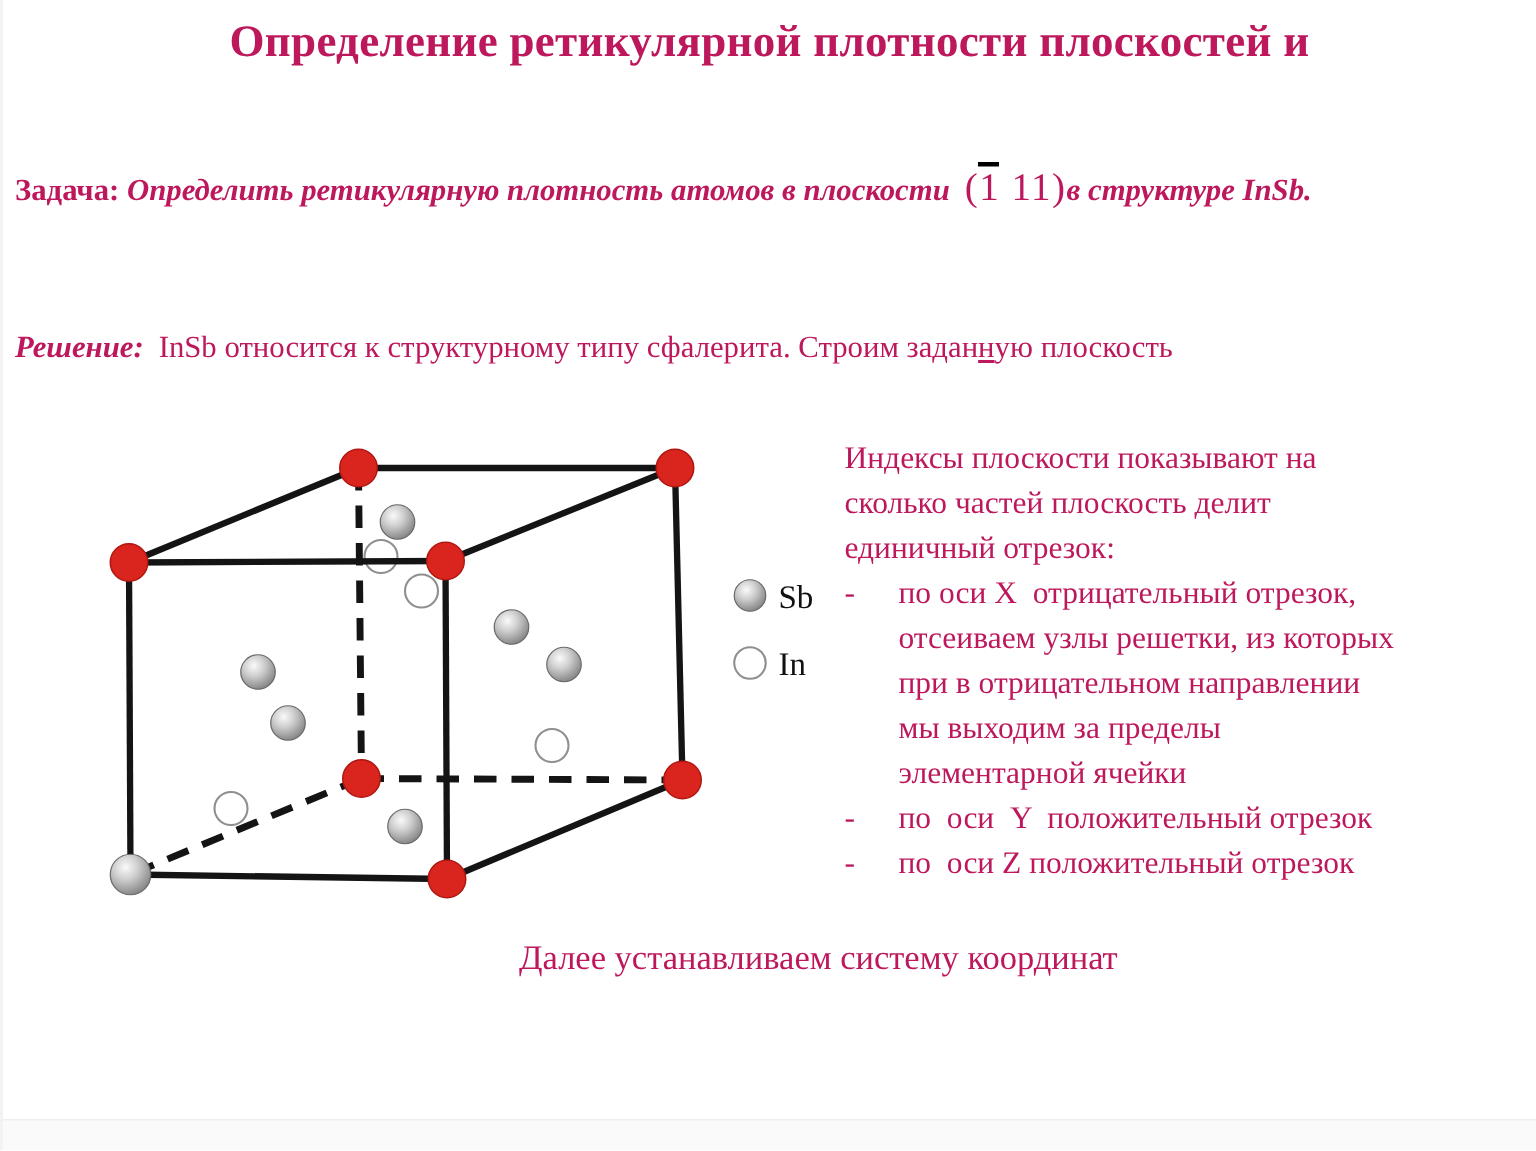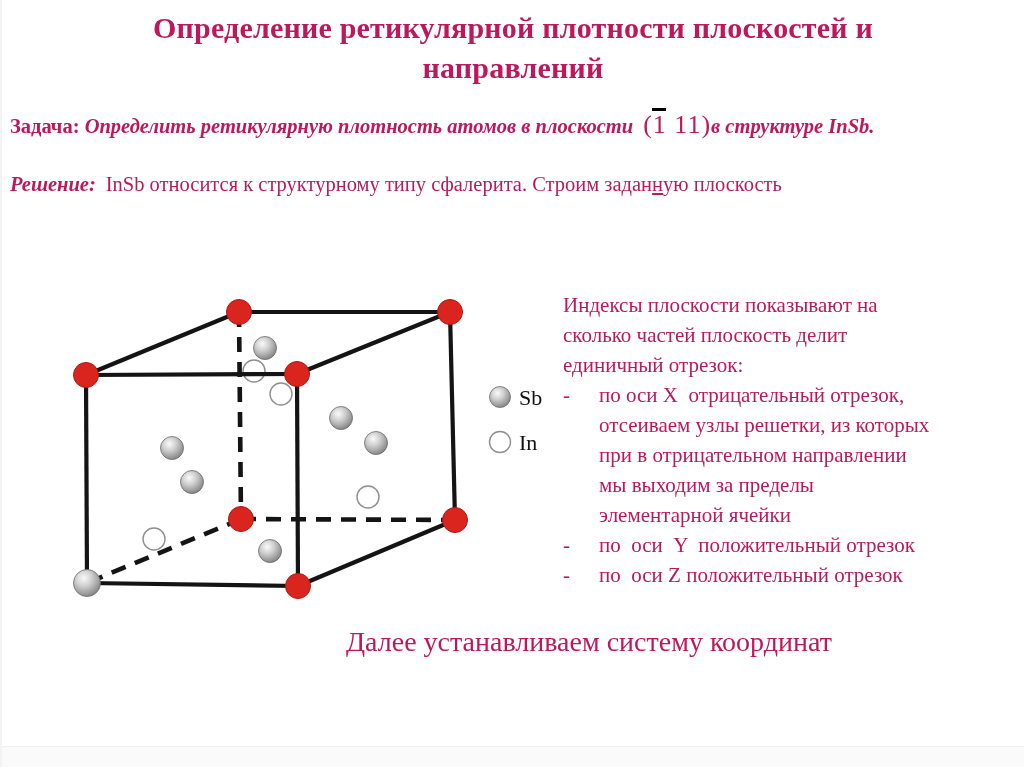--- a/index.html
+++ b/index.html
@@ -36,34 +36,34 @@
     content:"";position:absolute;left:-1px;right:1px;top:-2px;height:3px;background:#000;
   }
   
   .solution{
     position:absolute;top:168px;left:8px;width:1012px;
     font-size:20.5px;line-height:32.5px;
   }
   .solution .label{font-weight:bold;font-style:italic;margin-right:10px;}
   .solution .u{text-decoration:underline;}
   .solution .formula{margin-left:14px;}
-  .sline{white-space:nowrap;}
+  .sline{white-space:nowrap;margin-top:48px;}
   
   .side{
     position:absolute;left:561px;top:290px;width:463px;
     font-size:21px;line-height:30px;
   }
   .side .line{display:block;white-space:pre-wrap;}
   .bullet{display:flex;}
   .bullet .marker{flex:0 0 36px;width:36px;}
   .bullet .btext{flex:1;}
   
   .footer{
     position:absolute;left:344px;top:626px;
-    font-size:28px;white-space:nowrap;
+    font-size:23px;white-space:nowrap;
   }
   
   .diagram{position:absolute;left:40px;top:280px;width:520px;height:340px;}
   .edge{stroke:var(--edge,#141414);stroke-width:4.2;fill:none;}
   .edge.dashed{stroke-dasharray:15 10;stroke-width:4.6;}
   .sb-atom{fill:url(#sphereGrad);stroke:#6a6a6a;stroke-width:0.8;}
   .in-atom{fill:#ffffff;stroke:var(--instroke,#8f8f8f);stroke-width:1.4;}
   .red-atom{fill:var(--red,#d9251d);stroke:#b01712;stroke-width:1;}
   .legend-text{font-family:"Liberation Serif","DejaVu Serif",serif;font-size:22px;fill:#111;}
   
@@ -72,21 +72,20 @@
     background:#fafafa;border-top:1px solid #efefef;
   }
 </style>
 </head>
 <body>
 
 <div class="slide">
 
   <div class="title">
     <span class="tline">Определение ретикулярной плотности плоскостей и</span>
-    <span class="tline">направлений</span>
   </div>
 
   <div class="task">
     <span>Задача:</span>
     <span class="it">Определить ретикулярную плотность атомов в плоскости</span><span class="formula"><span>(</span><span class="bar">1</span><span> 11)</span></span><span class="it">в структуре InSb.</span>
   </div>
 
   <div class="solution">
     <div class="sline">
       <span class="label">Решение:</span><span>InSb относится к структурному типу сфалерита. Строим задан</span><span class="u">н</span><span>ую плоскость</span>

